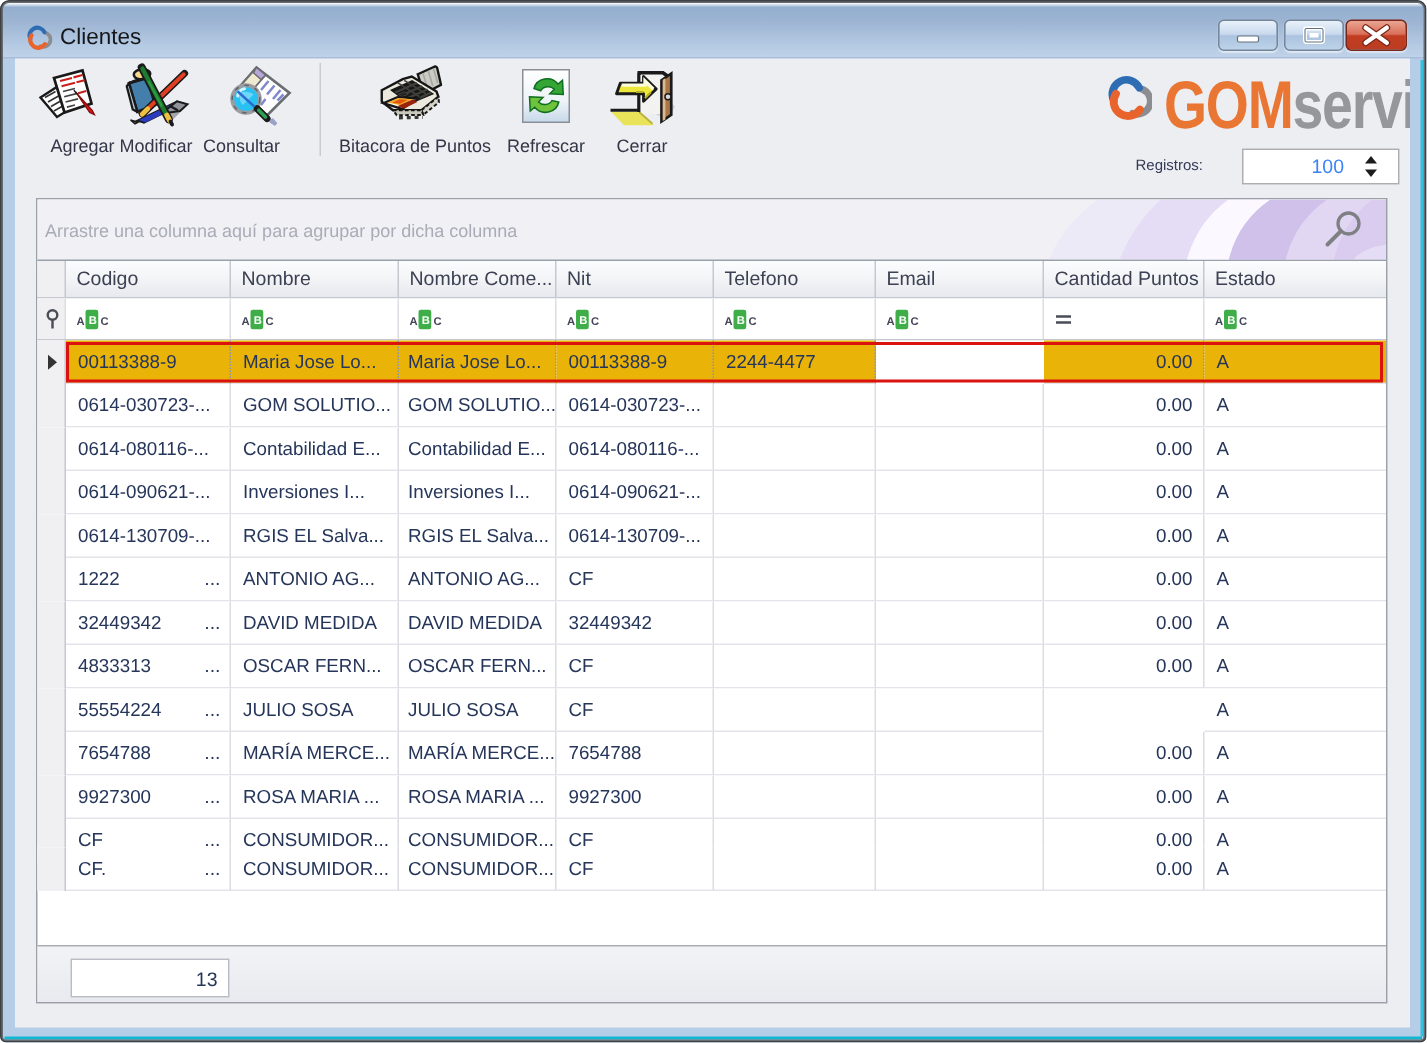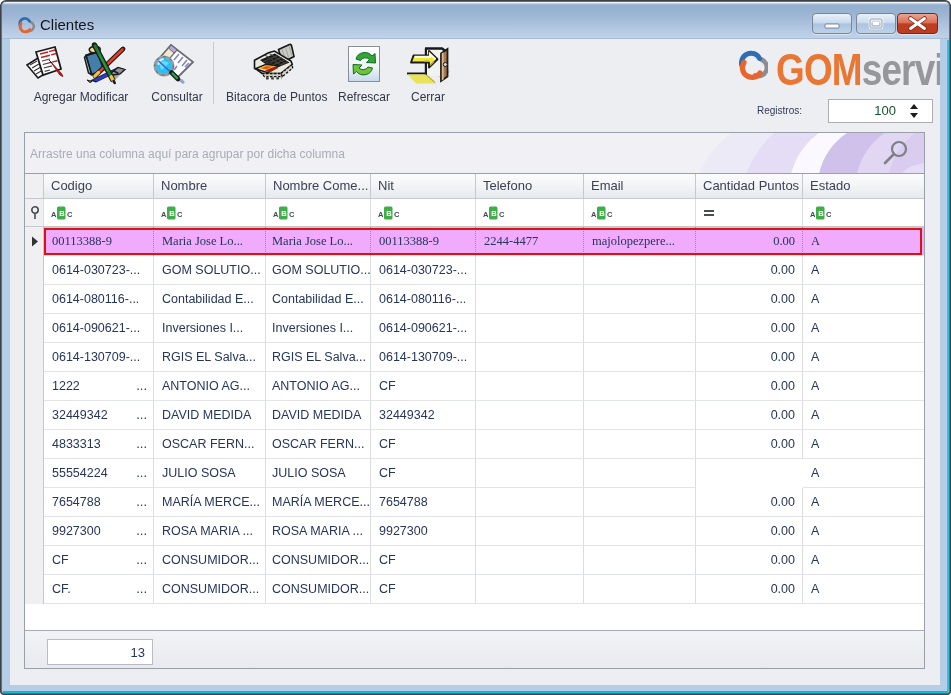--- a/index.html
+++ b/index.html
@@ -24,21 +24,21 @@
 #client { position:absolute; left:10px; top:39px; width:930px; height:646px; background:#edeef2; z-index:1; }
 
 .tico { position:absolute; z-index:2; }
 .tlabel { position:absolute; top:90px; font-size:12px; color:#333646; text-align:center; z-index:2; white-space:nowrap; }
 #tsep { position:absolute; left:213px; top:42px; width:1px; height:62px; background:#cacbd0; z-index:2; }
 
 #logo-txt { position:absolute; left:776px; top:44px; width:200px; height:46px; overflow:hidden; font-weight:bold; font-size:45px; letter-spacing:-1px; color:#e97632; white-space:nowrap; z-index:2; transform:scaleX(0.82); transform-origin:0 0; }
 #logo-txt .gray { color:#95979b; }
 #registros { position:absolute; left:757px; top:105px; font-size:10px; color:#333a56; z-index:2; }
 #spin { position:absolute; left:828px; top:99px; width:105px; height:24px; background:#fff; border:1px solid #aeaeb2; z-index:2; }
-#spin .val { position:absolute; right:36px; top:3px; font-size:13px; color:#14532d; }
+#spin .val { position:absolute; right:36px; top:3px; font-size:13px; color:#3b82f6; }
 #spin .up { position:absolute; right:14px; top:4px; width:0; height:0; border-left:4.5px solid transparent; border-right:4.5px solid transparent; border-bottom:5.5px solid #1c1c1c; }
 #spin .dn { position:absolute; right:14px; bottom:4px; width:0; height:0; border-left:4.5px solid transparent; border-right:4.5px solid transparent; border-top:5.5px solid #1c1c1c; }
 
 #grid { position:absolute; left:24px; top:132px; width:901px; height:537px; background:#fff; border:1px solid #9aa0a8; z-index:2; }
 #gpanel { position:absolute; left:0; top:0; width:899px; height:41px; background:#f1f0f5; border-bottom:1px solid #9aa0a8; overflow:hidden; }
 #gpanel .gtext { position:absolute; left:5px; top:14px; font-size:12px; color:#a9acb6; }
 #hdr { position:absolute; left:0; top:41px; width:899px; height:25px;
   background:linear-gradient(180deg,#fbfcfd 0%,#f2f4f6 50%,#e6e9ee 100%); border-bottom:1px solid #c5c8cf; }
 #hdr .cell { position:absolute; top:0; height:24px; line-height:23px; font-size:13px; color:#3c4154; padding-left:7px; border-right:1px solid #c5c8cf; overflow:hidden; white-space:nowrap; }
 #frow { position:absolute; left:0; top:66px; width:899px; height:28px; background:#fff; border-bottom:1px solid #c5c8cf; }
@@ -50,21 +50,21 @@
 .dots { position:absolute; right:6px; top:1px; line-height:26px; font-size:13px; color:#26365a; }
 .ind { position:absolute; left:0; top:0; width:19px; height:100%; background:#f0f0f3; border-right:1px solid #c5c8cf; }
 .x0 { left:19px;  width:110px; }
 .x1 { left:129px; width:112px; }
 .x2 { left:241px; width:105px; }
 .x3 { left:346px; width:105px; }
 .x4 { left:451px; width:108px; }
 .x5 { left:559px; width:112px; }
 .x6 { left:671px; width:107px; }
 .x7 { left:778px; width:121px; border-right:none !important; }
-#selrow .cell { background:#f0abfc; border-right:1px dotted #8893b0;font-family:Liberation Serif, serif; }
+#selrow .cell { background:#eab308; border-right:1px dotted #8893b0; }
 #selrow .x7 { border-right:none !important; }
 #selbox { position:absolute; left:19px; top:1px; width:878px; height:27px; border:2px solid #da1310; z-index:5; pointer-events:none; }
 #gfooter { position:absolute; left:0; top:497px; width:899px; height:38px; border-top:1px solid #a7abb3;
   background:linear-gradient(180deg,#f2f3f6 0%,#e9eaef 100%); }
 #fbox { position:absolute; left:22px; top:8px; width:106px; height:26px; background:#fff; border:1px solid #b9bcc4; }
 #fbox span { position:absolute; right:7px; top:5px; font-size:13px; color:#26365a;text-align:center; }
 .abc { position:absolute; left:7px; top:6px; }
 </style>
 </head>
 <body>
@@ -184,21 +184,21 @@
     <circle cx="41.3" cy="20.5" r="2" fill="#d8d8d8" stroke="#1a1a1a" stroke-width="1"></circle>
     <path d="M9.5 11.5 L25 11.5 L25 7 L33.5 15.3 L25 23.5 L25 18.5 L7 18.5 Z" fill="#ede73c" stroke="#1a1a1a" stroke-width="1.9" stroke-linejoin="round"></path>
     <path d="M10.5 12.8 L26 12.8 L26 10 L31.5 15.3" fill="none" stroke="#fcfbda" stroke-width="2.2"></path>
     <path d="M20 17.3 L25 17.3 M26 21.5 L30 17.5" stroke="#b3ad28" stroke-width="1.4"></path>
     <path d="M3 29.5 L22 29.5" stroke="#1a1a1a" stroke-width="2"></path>
     <path d="M3.5 30.6 L22 30.6 L32 39.5 L12 39.5 Z" fill="#e9e35a"></path>
     <path d="M22.5 31 L31 38.5" stroke="#b8b242" stroke-width="1.2"></path>
   </svg>
   <div class="tlabel" style="left:29px;width:52px">Agregar</div>
   <div class="tlabel" style="left:75px;width:58px">Modificar</div>
-  <div class="tlabel" style="left:148px;width:58px">Consultar</div>
+  <div class="tlabel" style="left:132px;width:58px">Consultar</div>
   <div class="tlabel" style="left:226px;width:96px">Bitacora de Puntos</div>
   <div class="tlabel" style="left:336px;width:56px">Refrescar</div>
   <div class="tlabel" style="left:409px;width:38px">Cerrar</div>
   <div id="tsep"></div>
 
   <svg id="logo-ico" style="position:absolute;left:738px;top:47px;z-index:2" width="30" height="36" viewBox="0 0 30 36">
     <path d="M23.5 12.5 A8 8 0 0 1 17 28.5" fill="none" stroke="#8b8d90" stroke-width="4.6" stroke-linecap="round"></path>
     <path d="M4.5 20 A8.5 8.5 0 1 1 21.5 11.5" fill="none" stroke="#2e6db4" stroke-width="5" stroke-linecap="round"></path>
     <path d="M22 26 A9 9 0 1 1 6 15.5" fill="none" stroke="#e8642c" stroke-width="5.2" stroke-linecap="round"></path>
   </svg>
@@ -308,21 +308,20 @@
       <div class="ind">
           <svg style="position:absolute;left:6px;top:9px" width="8" height="11" viewBox="0 0 8 11">
             <path d="M1 0.5 L7 5.5 L1 10.5 Z" fill="#333"></path>
           </svg>
         </div>
       <div class="cell x0">00113388-9</div>
       <div class="cell x1">Maria Jose Lo...</div>
       <div class="cell x2">Maria Jose Lo...</div>
       <div class="cell x3">00113388-9</div>
       <div class="cell x4">2244-4477</div>
-      <div class="cell x5">majolopezpere...</div>
       <div class="cell x6 num">0.00</div>
       <div class="cell x7">A</div>
       <div id="selbox"></div>
     </div>
     <div class="drow" style="top:123px">
       <div class="ind"></div>
       <div class="cell x0">0614-030723-...</div>
       <div class="cell x1">GOM SOLUTIO...</div>
       <div class="cell x2">GOM SOLUTIO...</div>
       <div class="cell x3">0614-030723-...</div>
@@ -444,21 +443,21 @@
       <div class="cell x0">CF<span class="dots">...</span></div>
       <div class="cell x1">CONSUMIDOR...</div>
       <div class="cell x2">CONSUMIDOR...</div>
       <div class="cell x3">CF</div>
       <div class="cell x4"></div>
       <div class="cell x5"></div>
       <div class="cell x6 num">0.00</div>
       <div class="cell x7">A</div>
 
     </div>
-    <div class="drow" style="top:442px">
+    <div class="drow" style="top:432px">
       <div class="ind"></div>
       <div class="cell x0">CF.<span class="dots">...</span></div>
       <div class="cell x1">CONSUMIDOR...</div>
       <div class="cell x2">CONSUMIDOR...</div>
       <div class="cell x3">CF</div>
       <div class="cell x4"></div>
       <div class="cell x5"></div>
       <div class="cell x6 num">0.00</div>
       <div class="cell x7">A</div>
 

